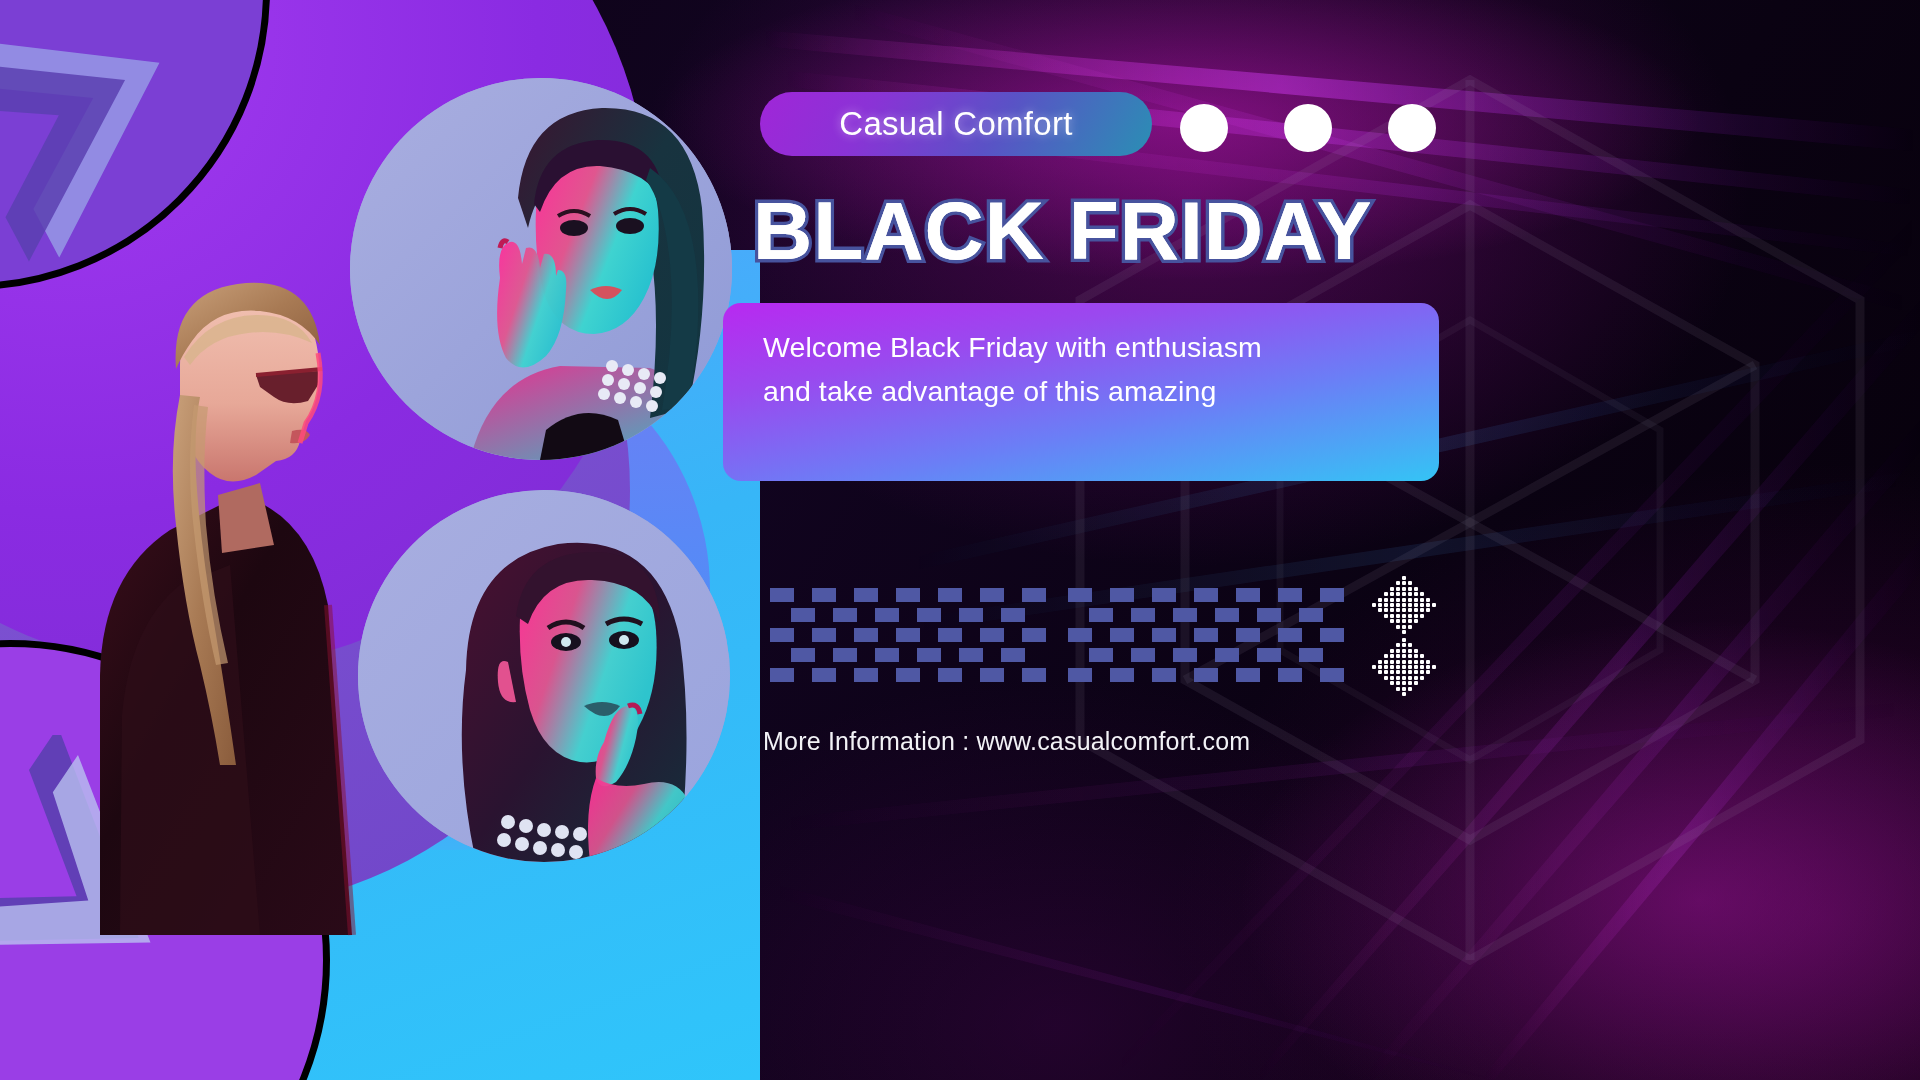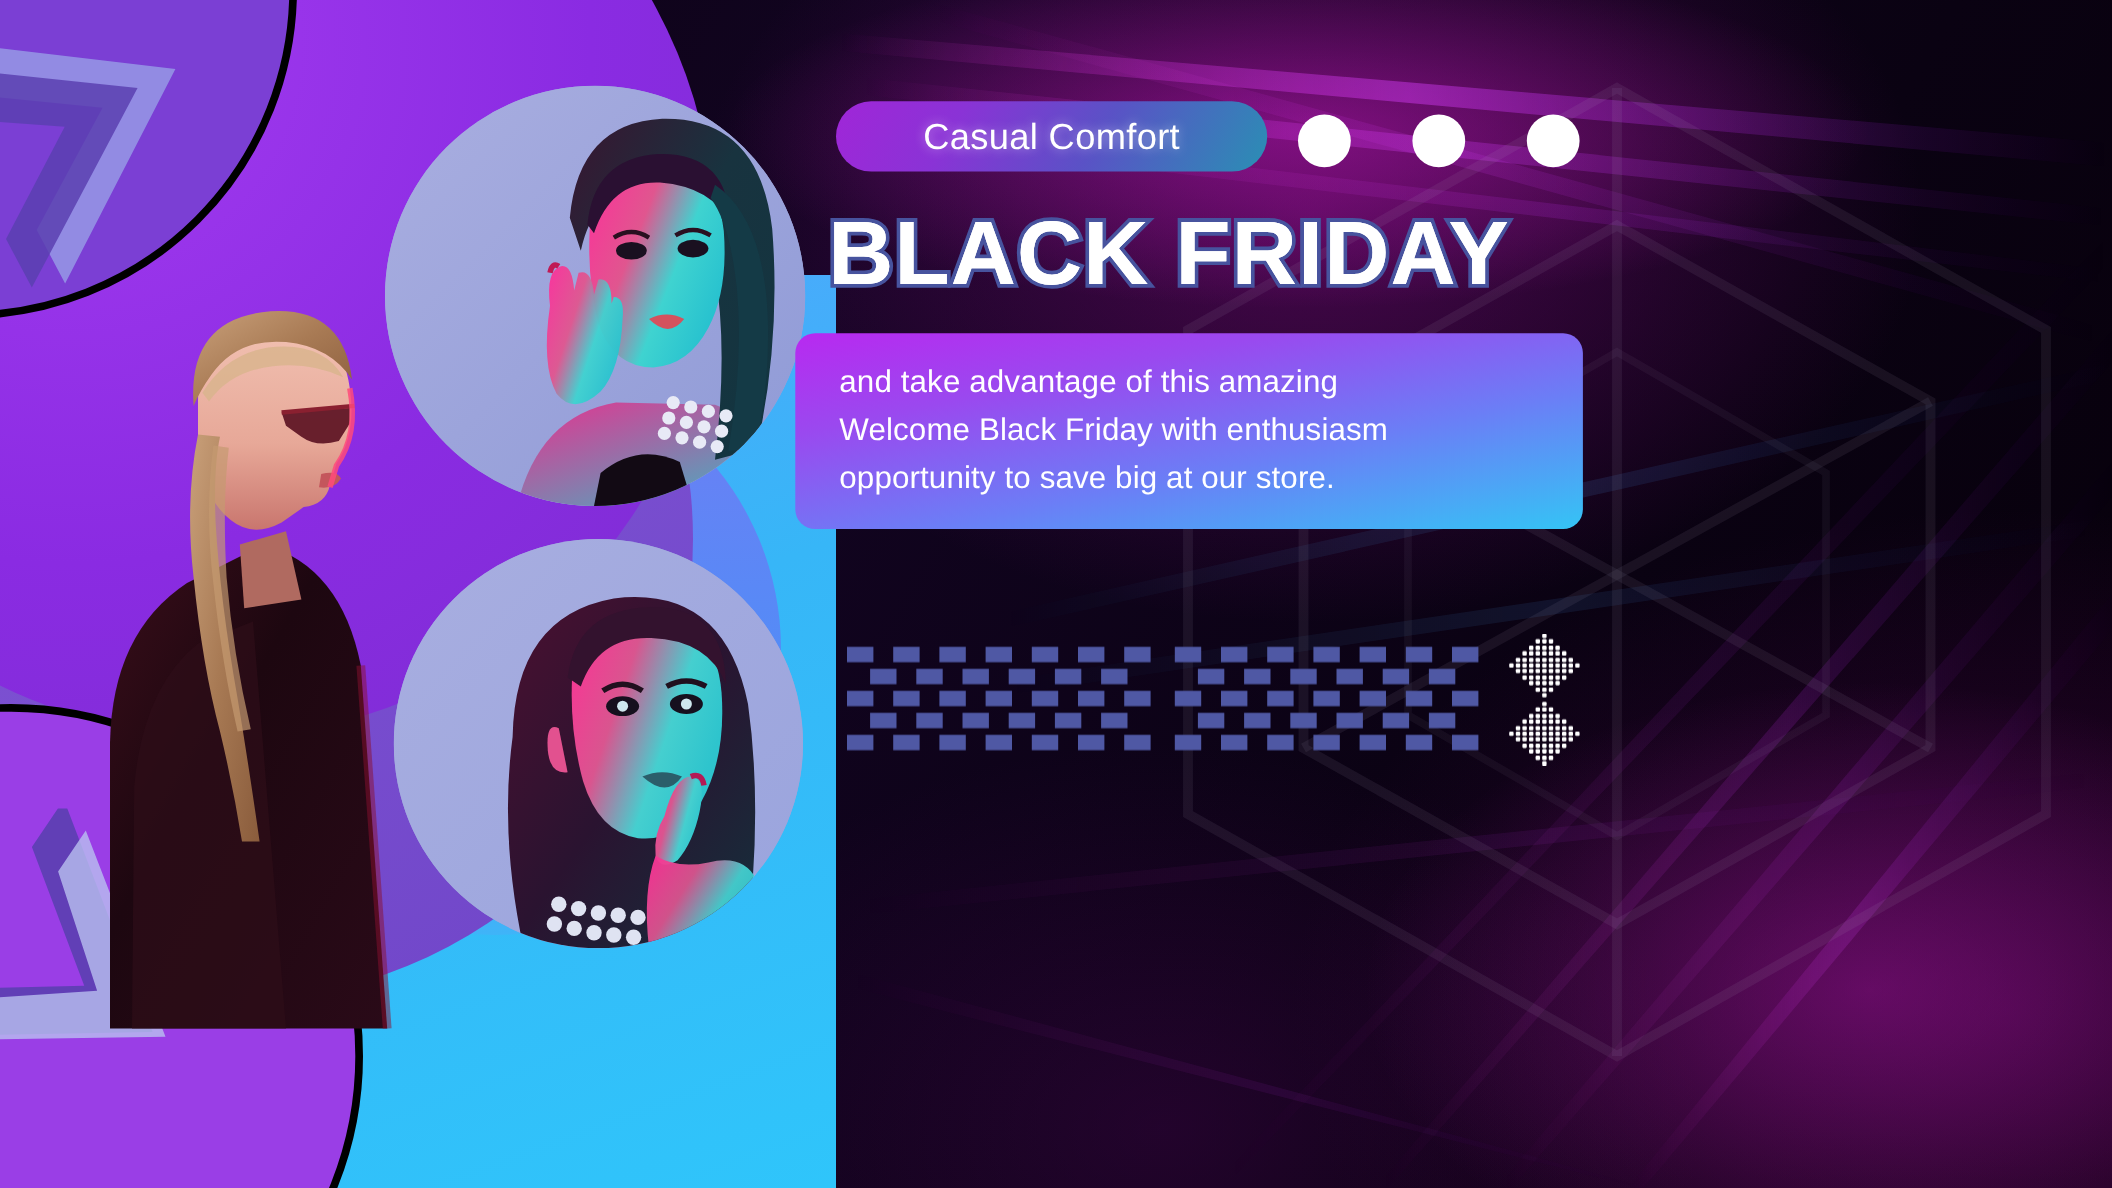--- a/index.html
+++ b/index.html
@@ -392,23 +392,22 @@
   <div class="dots">
     <div class="dot" style="left:0px;top:0px;"></div>
     <div class="dot" style="left:104px;top:0px;"></div>
     <div class="dot" style="left:208px;top:0px;"></div>
   </div>
 
   <div class="bf-title">BLACK FRIDAY</div>
   <div class="bf-title-fill">BLACK FRIDAY</div>
 
   <div class="desc-box">
+    <p>Welcome Black Friday with enthusiasm</p>
     <p>and take advantage of this amazing</p>
-    <p>Welcome Black Friday with enthusiasm</p>
-    <p>opportunity to save big at our store.</p>
   </div>
 
 
   <div class="checker" id="chk-left" style="left:770px;top:588px;width:290px;height:100px;">
       <div class="chk-cell" style="left: 0px; top: 0px; width: 24px; height: 14px; background: rgb(79, 88, 164);"></div>
       <div class="chk-cell" style="left: 42px; top: 0px; width: 24px; height: 14px; background: rgb(79, 88, 164);"></div>
       <div class="chk-cell" style="left: 84px; top: 0px; width: 24px; height: 14px; background: rgb(79, 88, 164);"></div>
       <div class="chk-cell" style="left: 126px; top: 0px; width: 24px; height: 14px; background: rgb(79, 88, 164);"></div>
       <div class="chk-cell" style="left: 168px; top: 0px; width: 24px; height: 14px; background: rgb(79, 88, 164);"></div>
       <div class="chk-cell" style="left: 210px; top: 0px; width: 24px; height: 14px; background: rgb(79, 88, 164);"></div>
@@ -596,14 +595,15 @@
       <div class="dd" style="left: 52px; top: 25.6px;"></div>
       <div class="dd" style="left: 52px; top: 31px;"></div>
       <div class="dd" style="left: 52px; top: 36.4px;"></div>
       <div class="dd" style="left: 52px; top: 41.8px;"></div>
       <div class="dd" style="left: 58px; top: 25.6px;"></div>
       <div class="dd" style="left: 58px; top: 31px;"></div>
       <div class="dd" style="left: 58px; top: 36.4px;"></div>
       <div class="dd" style="left: 64px; top: 31px;"></div>
     </div>
 
+  <div class="more-info">More Information : www.casualcomfort.com</div>
 
 </div>
 
 </body></html>

